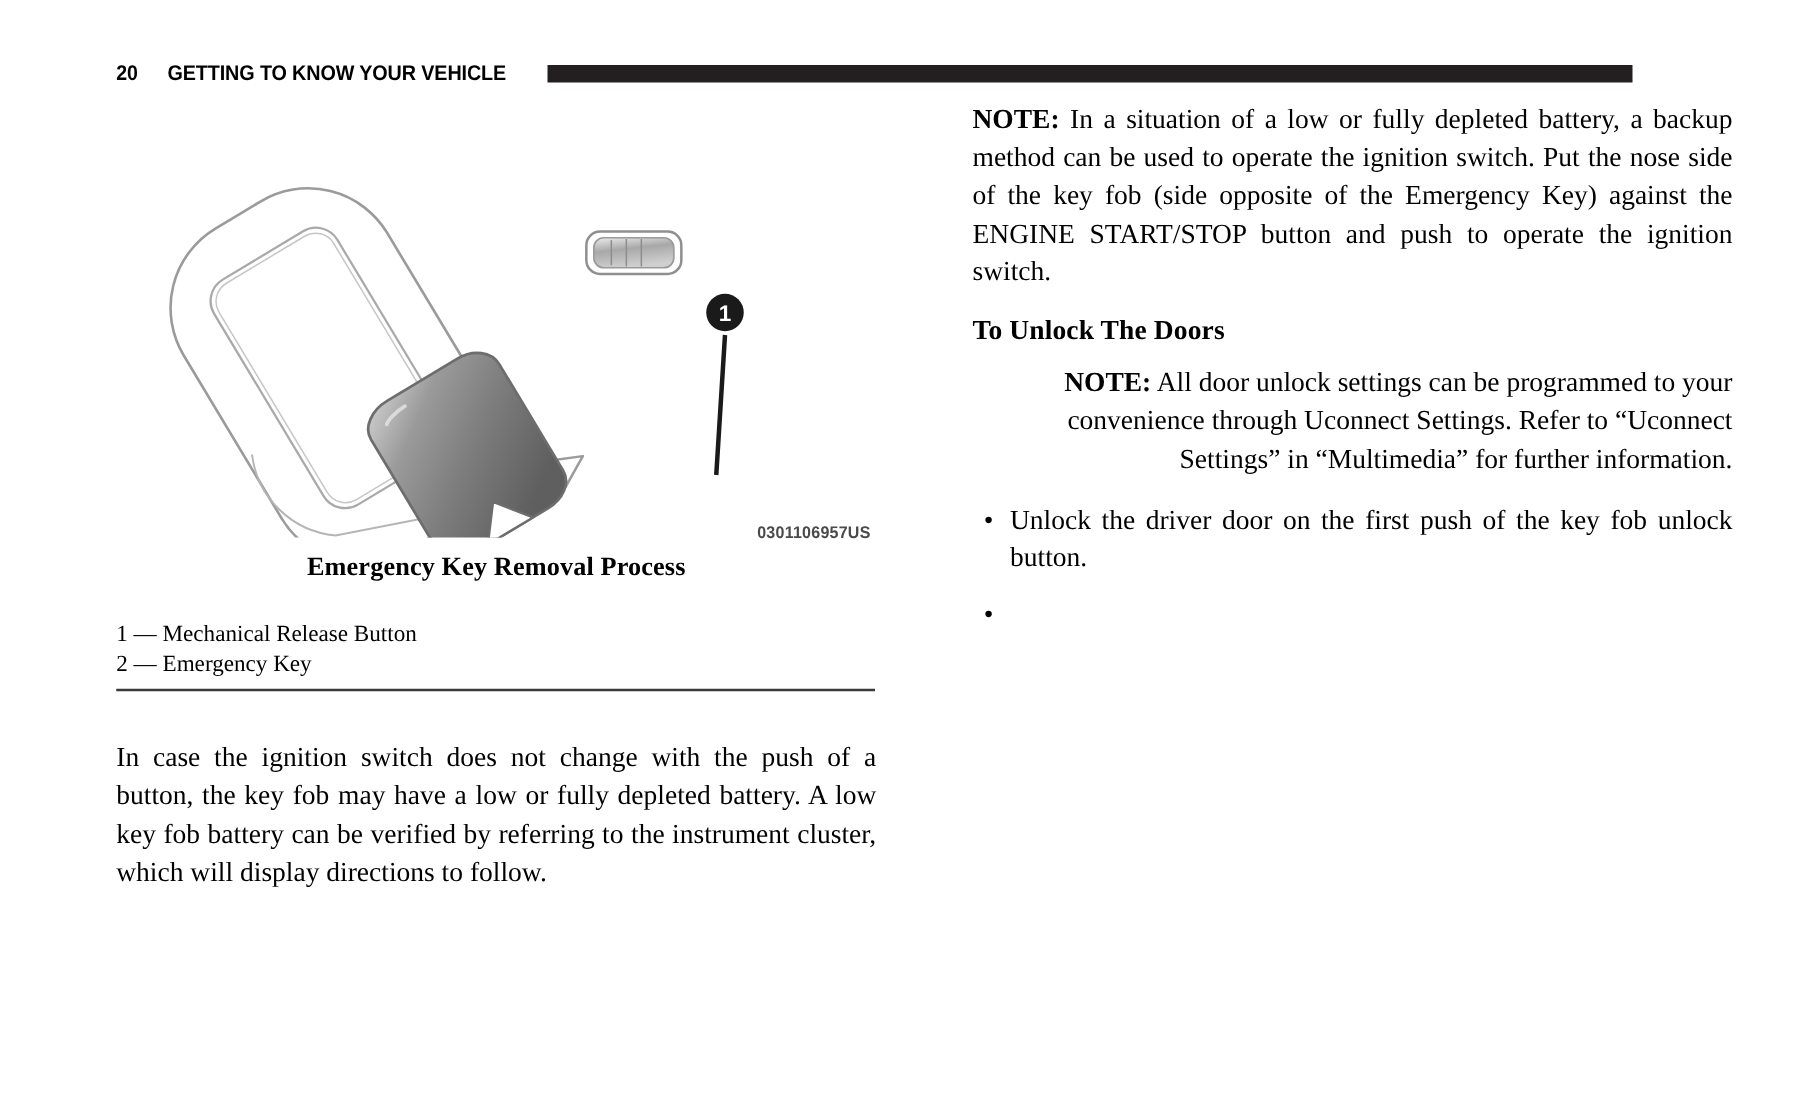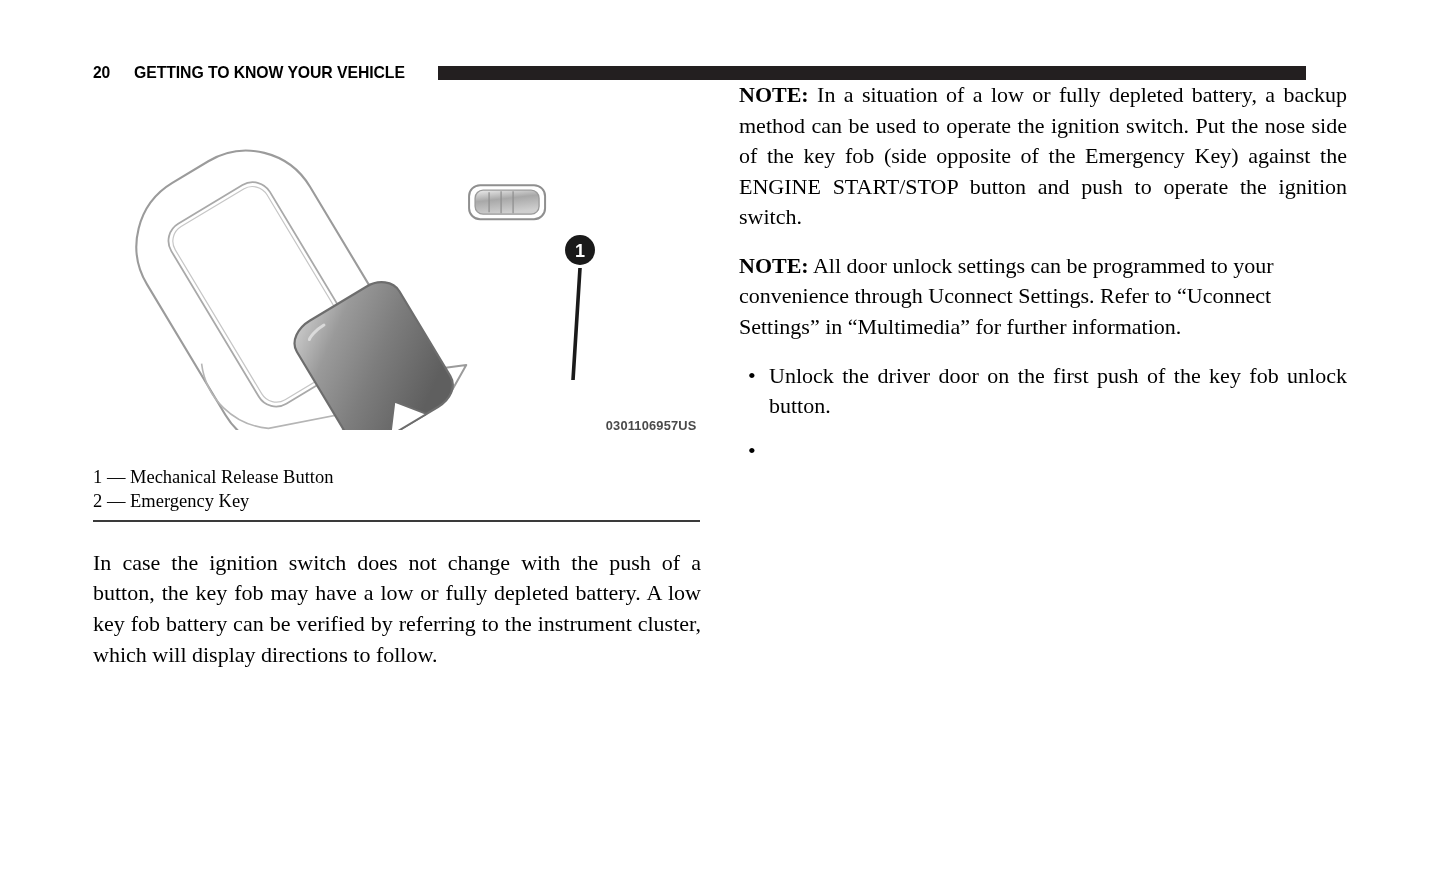--- a/index.html
+++ b/index.html
@@ -14,21 +14,21 @@
     position: relative;
     font-family: "Liberation Serif", "DejaVu Serif", serif;
     color: #000000;
     overflow: hidden;
   }
 
   
   .page-header {
     position: absolute;
     left: 93px;
-    top: 60px;
+    top: 46px;
     right: 95px;
     height: 26px;
     display: flex;
     align-items: center;
     text-align: center;
   }
   .page-number {
     font-family: "Liberation Sans", "DejaVu Sans", sans-serif;
     font-weight: bold;
     font-size: 17px;
@@ -56,21 +56,21 @@
     max-width: 868px;
   }
 
   
   .column {
     position: absolute;
     top: 80px;
     width: 608px;
   }
   .col-left  { left: 93px; }
-  .col-right { left: 739px; }
+  .col-right { left: 778px; }
 
   
   .figure {
     position: relative;
     width: 608px;
     height: 355px;
   }
   .figure svg { display: block; }
 
   .fig-code {
@@ -110,22 +110,22 @@
 
   
   p.body {
     font-size: 22px;
     line-height: 1.39;
     text-align: justify;
     text-justify: inter-word;
     margin: 0 0 18px 0;
     hyphens: none;
   }
-  p.body.first-after-rule { margin-top: 26px; }
-  p.body.ragged { text-align: left; }
+  p.body.first-after-rule { margin-top: 38px; }
+  p.body.ragged { text-align: right; }
 
   .run-bold { font-weight: bold; }
 
   h2.subhead {
     font-size: 22px;
     font-weight: bold;
     margin: 0 0 14px 0;
     letter-spacing: 0.1px;
   }
 
@@ -230,35 +230,37 @@
       <g>
         <line x1="598" y1="364" x2="490" y2="372" stroke="#1a1a1a" stroke-width="3.6"></line>
         <circle cx="618" cy="364" r="15" fill="#1a1a1a"></circle>
         <text x="618" y="371" text-anchor="middle" font-family="'Liberation Sans', sans-serif" font-size="18" font-weight="bold" fill="#ffffff">2</text>
       </g>
     </svg>
 
     <div class="fig-code">0301106957US</div>
   </div>
 
+  <div class="fig-caption">Emergency Key Removal Process</div>
 
   <div class="legend">
     <div class="legend-item">1 — Mechanical Release Button</div>
     <div class="legend-item">2 — Emergency Key</div>
   </div>
 
   <div class="legend-rule"></div>
 
   <p class="body first-after-rule">In case the ignition switch does not change with the push of a button, the key fob may have a low or fully depleted battery. A low key fob battery can be verified by referring to the instrument cluster, which will display directions to follow.</p>
 </div>
 
 <div class="column col-right">
 
   <p class="body"><span class="run-bold">NOTE:</span><span> In a situation of a low or fully depleted battery, a backup method can be used to operate the ignition switch. Put the nose side of the key fob (side opposite of the Emergency Key) against the ENGINE START/STOP button and push to operate the ignition switch.</span></p>
 
+  <h2 class="subhead">To Unlock The Doors</h2>
 
 
 
   <p class="body ragged"><span class="run-bold">NOTE:</span><span>  All door unlock settings can be programmed to your convenience through Uconnect Settings. Refer to “Uconnect Settings” in “Multimedia” for further information.</span></p>
 
   <ul class="bullets">
     <li><span class="bullet-dot">•</span><span>Unlock the driver door on the first push of the key fob unlock button.</span></li>
     <li><span class="bullet-dot">•</span></li>
   </ul>
 </div>

